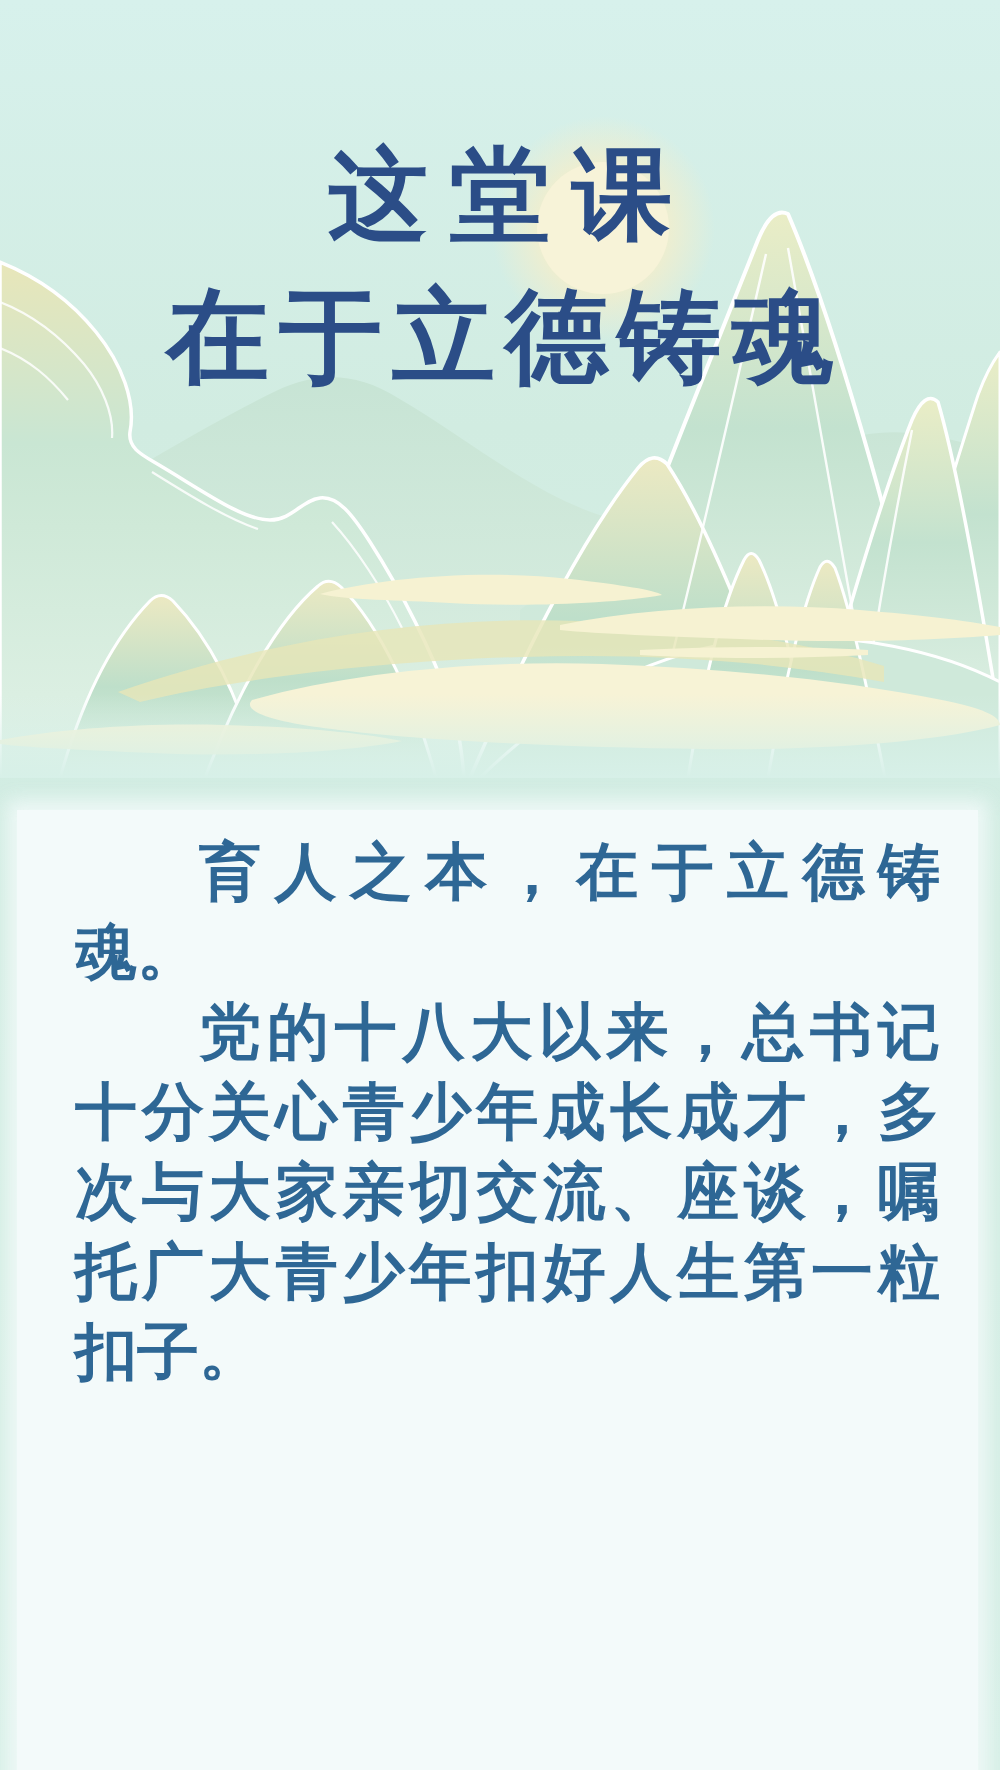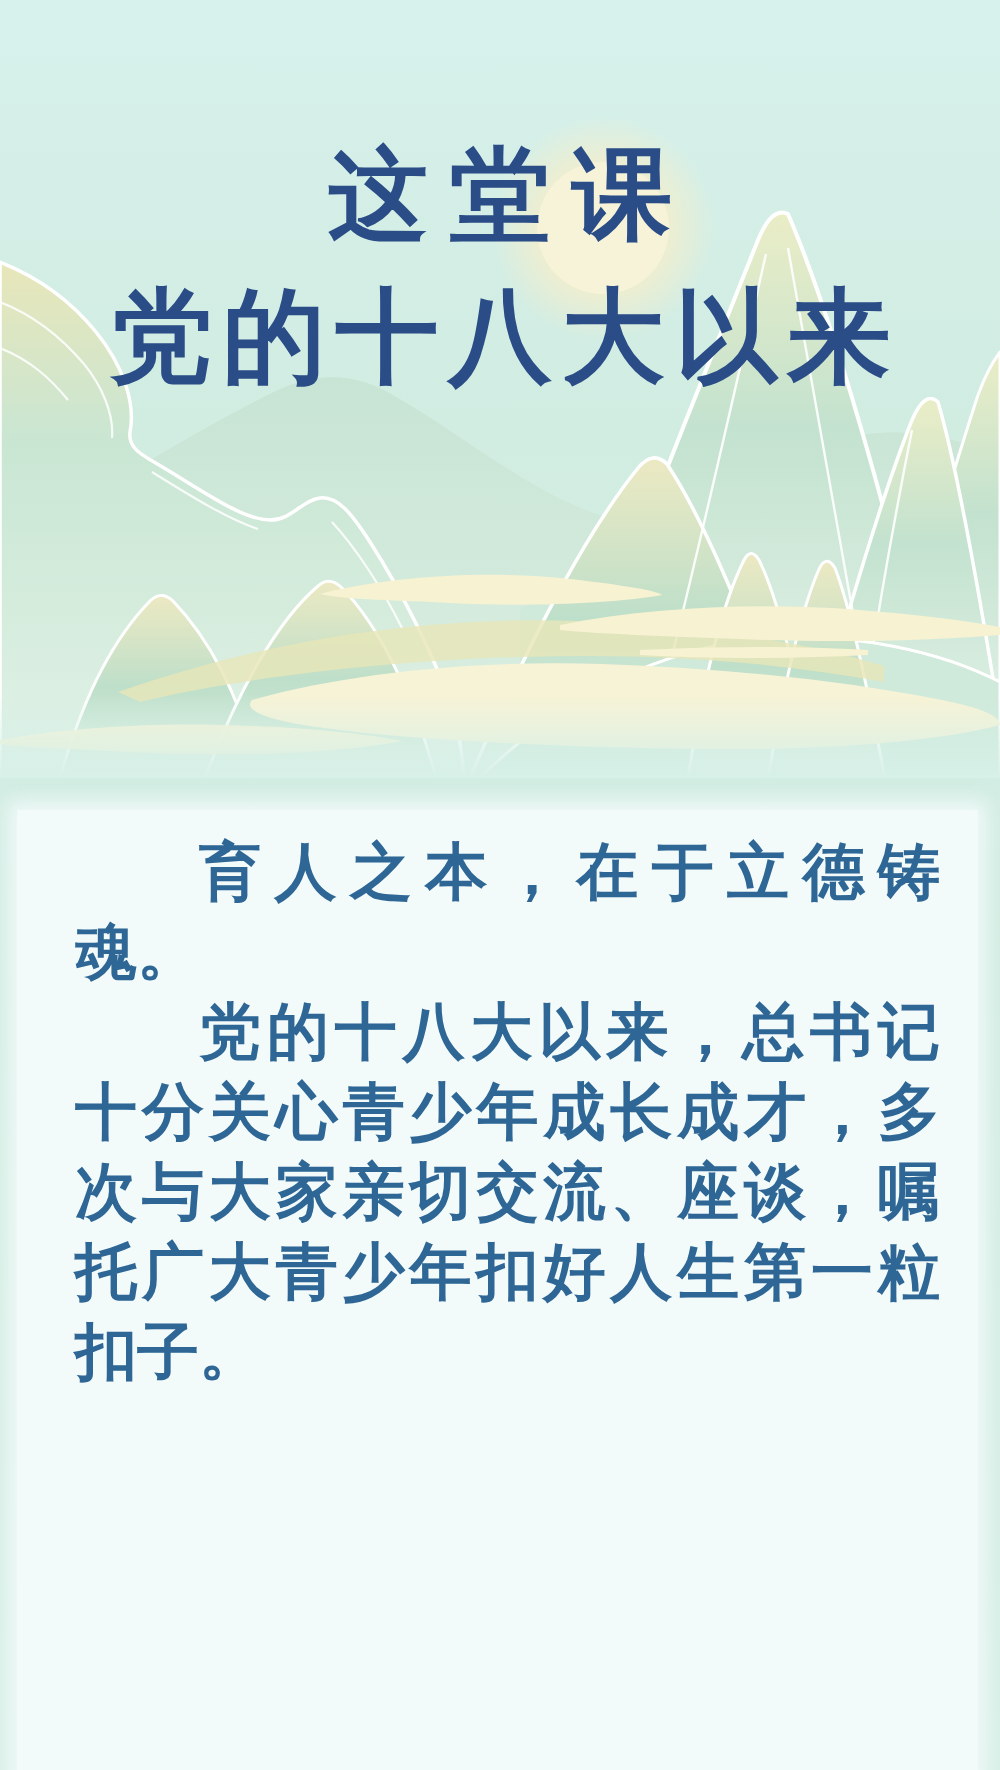--- a/index.html
+++ b/index.html
@@ -138,21 +138,21 @@
     <g fill="#f7f3d6">
       <path d="M252,700 C352,672 482,660 602,664 C722,668 842,680 942,700 C982,708 1000,716 1000,725 C942,741 822,751 702,749 C562,747 422,741 332,729 C282,723 240,713 252,700 Z"></path>
       <path d="M0,740 C60,729 142,723 222,725 C302,727 362,733 402,741 C342,753 242,757 152,753 C82,750 20,747 0,744 Z" opacity="0.92"></path>
     </g>
 
     <rect x="0" y="694" width="1000" height="84" fill="url(#hazeG)"></rect>
   </svg>
 
   <div class="title-block">
     <div class="title-line1">这堂课</div>
-    <div class="title-line2">党的十八大以来</div>
+    <div class="title-line2">在于立德铸魂</div>
   </div>
 
   <div class="card">
     <div class="article">
       <p>育人之本，在于立德铸魂。</p>
       <p>党的十八大以来，总书记十分关心青少年成长成才，多次与大家亲切交流、座谈，嘱托广大青少年扣好人生第一粒扣子。</p>
     </div>
   </div>
 
 </div>

